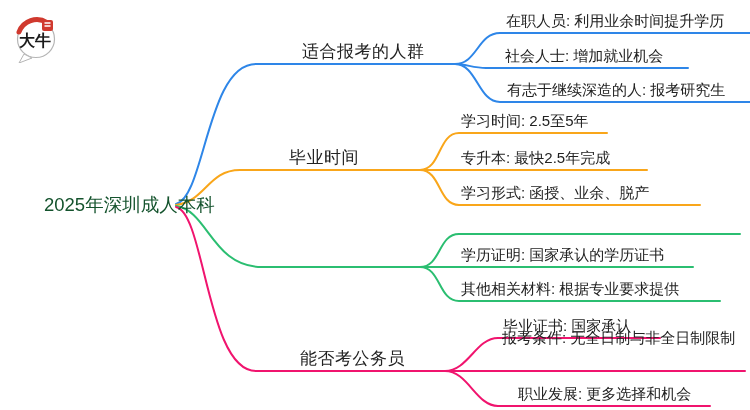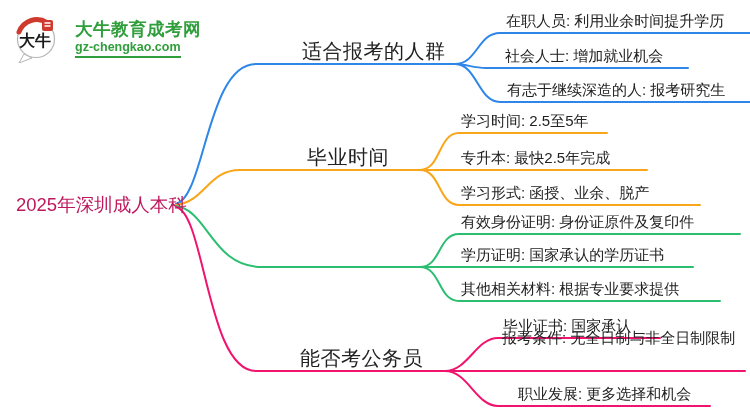--- a/index.html
+++ b/index.html
@@ -6,22 +6,22 @@
   .canvas{
     position:relative;width:750px;height:410px;overflow:hidden;background:#ffffff;
     font-family:"Liberation Sans","DejaVu Sans",sans-serif;
   }
   svg.links{position:absolute;left:0;top:0;}
   svg.links path{fill:none;stroke-width:2;stroke-linecap:round;}
   .node{
     position:absolute;white-space:nowrap;color:#222222;
     font-size:15px;line-height:21px;
   }
-  .root-node{font-size:18.5px;line-height:22px;color:#be185d;}
-  .branch-label{font-size:20px;letter-spacing:0.5px;}
+  .root-node{font-size:18.5px;line-height:22px;color:#14532d;margin-left:28px;}
+  .branch-label{font-size:17px;letter-spacing:0.5px;}
   
   .logo{position:absolute;left:13px;top:13px;display:flex;align-items:center;gap:14px;}
   .logo-text{display:flex;flex-direction:column;}
   .site-name{color:#2F9E3B;font-weight:bold;font-size:17.5px;line-height:20px;letter-spacing:0.5px;}
   .site-url{color:#2F9E3B;font-weight:bold;font-size:12.5px;line-height:16px;
             border-bottom:2px solid #2F9E3B;padding-bottom:1px;align-self:flex-start;}
   .badge-cn{font-family:"Liberation Serif","DejaVu Serif",serif;font-weight:bold;}
 </style>
 </head>
 <body>
@@ -53,41 +53,36 @@
 
   <div class="logo">
     <svg width="48" height="50" viewBox="0 0 48 50">
       <circle cx="23" cy="26" r="18.5" fill="#ffffff" stroke="#b5b5b5" stroke-width="1.2"></circle>
       <path d="M11,41 L6,50 L19,45 Z" fill="#ffffff" stroke="#b5b5b5" stroke-width="1"></path>
       <path d="M6,19 A19,19 0 0 1 34,9.5" fill="none" stroke="#D0392E" stroke-width="5" stroke-linecap="round"></path>
       <rect x="29" y="7" width="11" height="11" rx="2" fill="#D0392E"></rect>
       <path d="M31.5,10 h6 M31.5,13 h6" stroke="#ffffff" stroke-width="1.4"></path>
       <text class="badge-cn" x="22" y="33" font-size="16" text-anchor="middle" fill="#1a1a1a">大牛</text>
     </svg>
-    <div class="logo-text">
-      <div class="site-name">大牛教育成考网</div>
-      <div class="site-url">gz-chengkao.com</div>
-    </div>
   </div>
 
   <div class="node root-node" style="left:16px;top:194px;">2025年深圳成人本科</div>
 
   <div class="node branch-label" style="left:302px;top:41px;">适合报考的人群</div>
-  <div class="node branch-label" style="left:307px;top:147px;">毕业时间</div>
+  <div class="node branch-label" style="left:289px;top:147px;">毕业时间</div>
   <div class="node branch-label" style="left:300px;top:348px;">能否考公务员</div>
 
   <div class="node" style="left:506px;top:10px;">在职人员: 利用业余时间提升学历</div>
   <div class="node" style="left:505px;top:45px;">社会人士: 增加就业机会</div>
   <div class="node" style="left:507px;top:79px;">有志于继续深造的人: 报考研究生</div>
 
   <div class="node" style="left:461px;top:110px;">学习时间: 2.5至5年</div>
   <div class="node" style="left:461px;top:147px;">专升本: 最快2.5年完成</div>
   <div class="node" style="left:461px;top:182px;">学习形式: 函授、业余、脱产</div>
 
-  <div class="node" style="left:461px;top:211px;">有效身份证明: 身份证原件及复印件</div>
   <div class="node" style="left:461px;top:244px;">学历证明: 国家承认的学历证书</div>
   <div class="node" style="left:461px;top:278px;">其他相关材料: 根据专业要求提供</div>
 
   <div class="node" style="left:503px;top:315px;">毕业证书: 国家承认</div>
   <div class="node" style="left:502px;top:327px;">报考条件: 无全日制与非全日制限制</div>
   <div class="node" style="left:502px;top:383px;margin-left:16px;">职业发展: 更多选择和机会</div>
 
 </div>
 
 </body></html>

